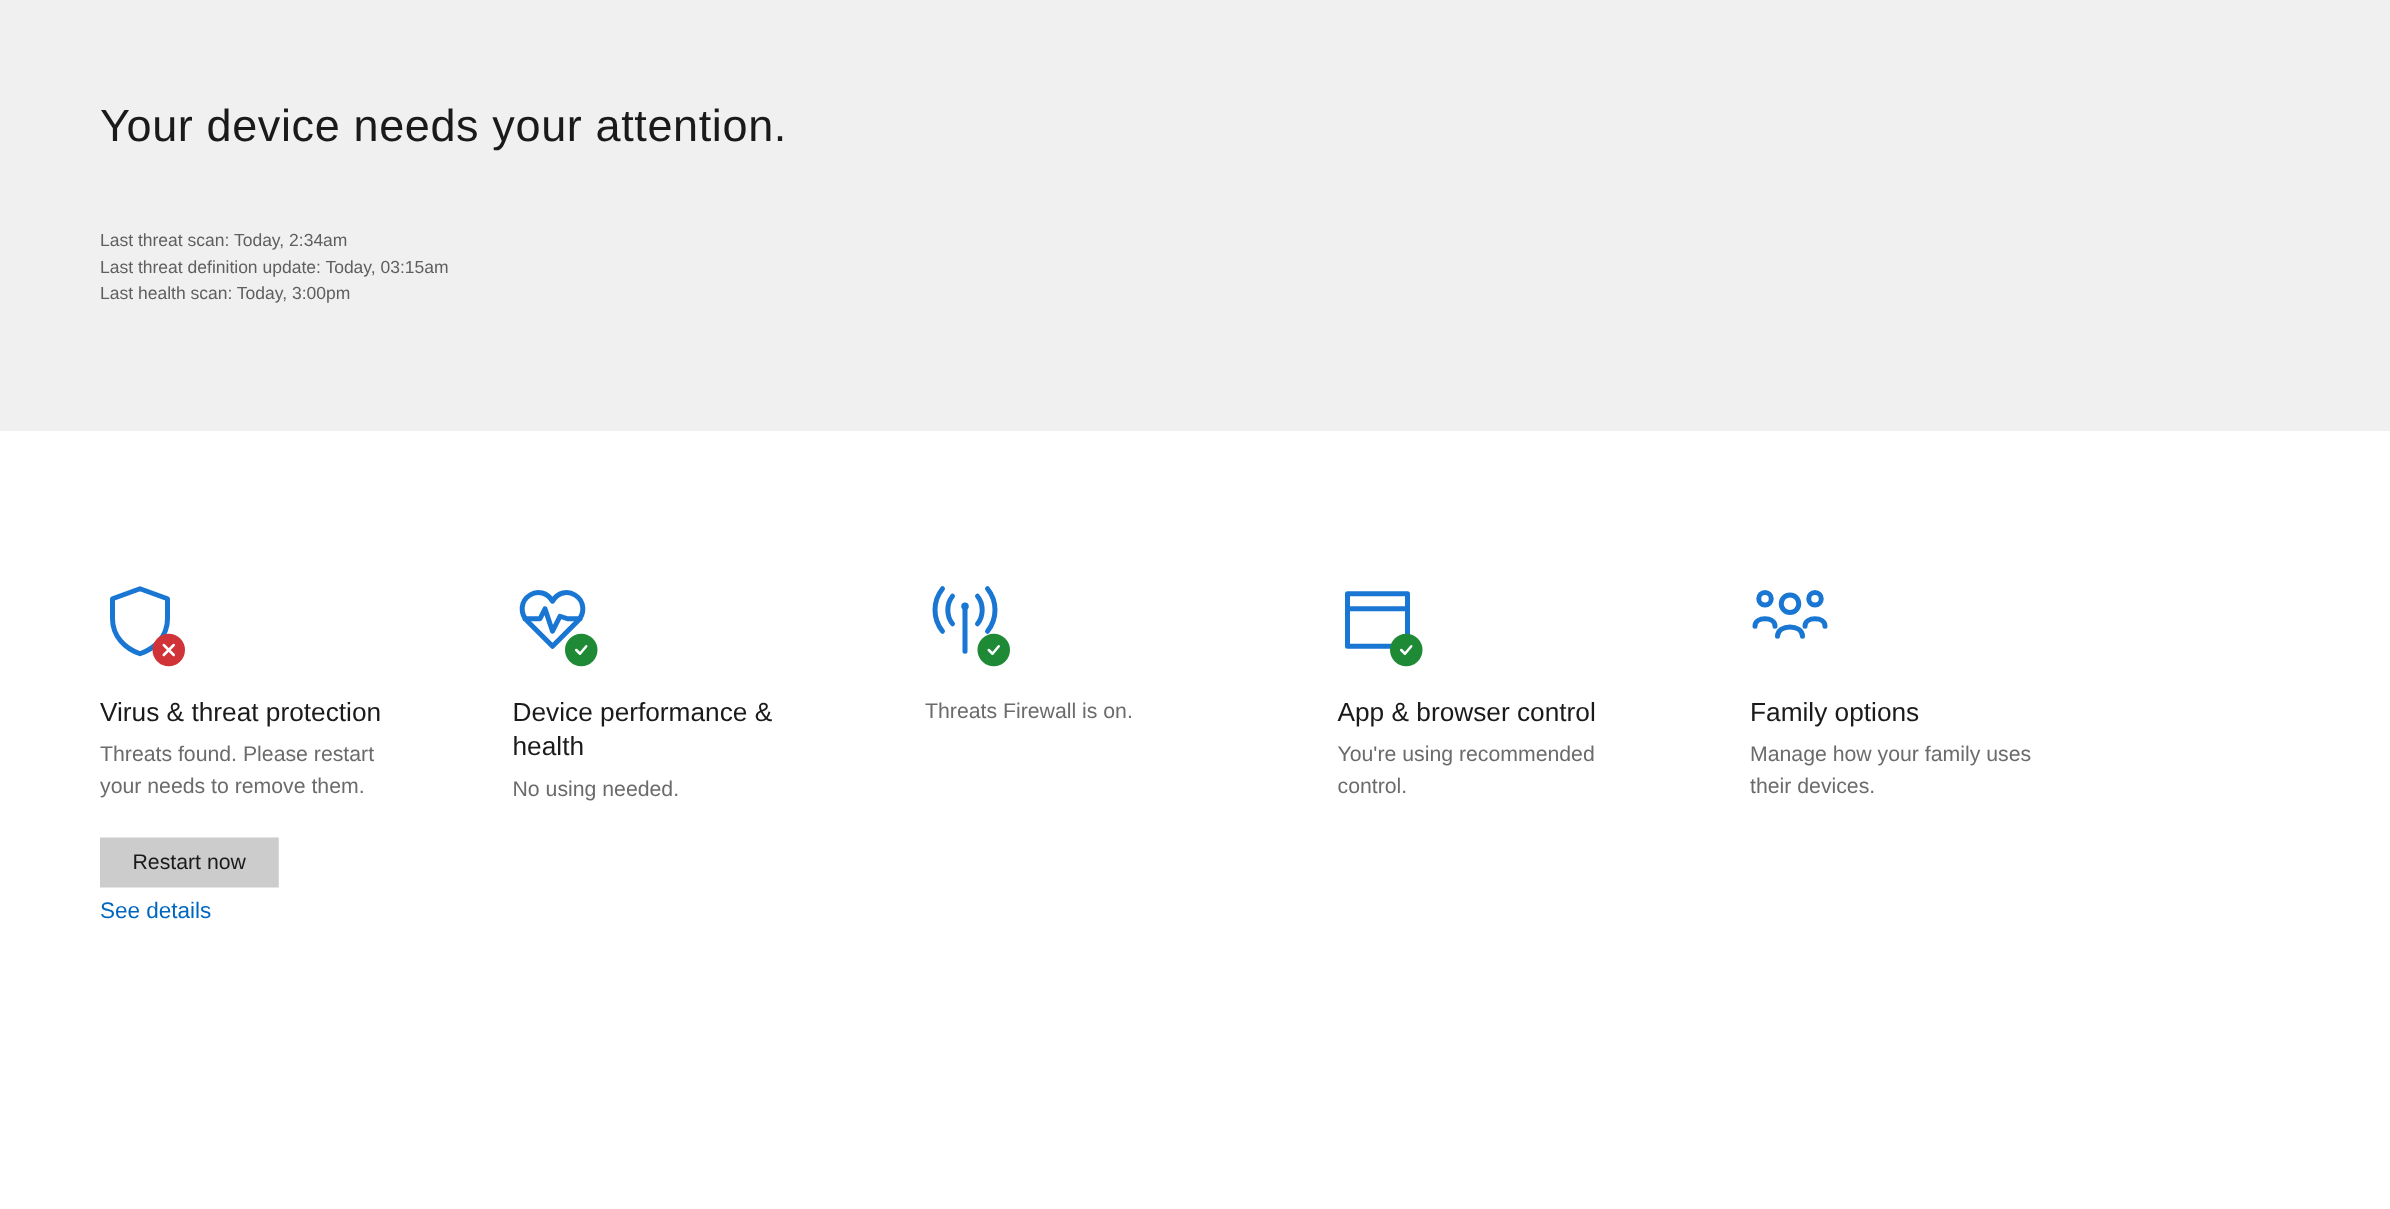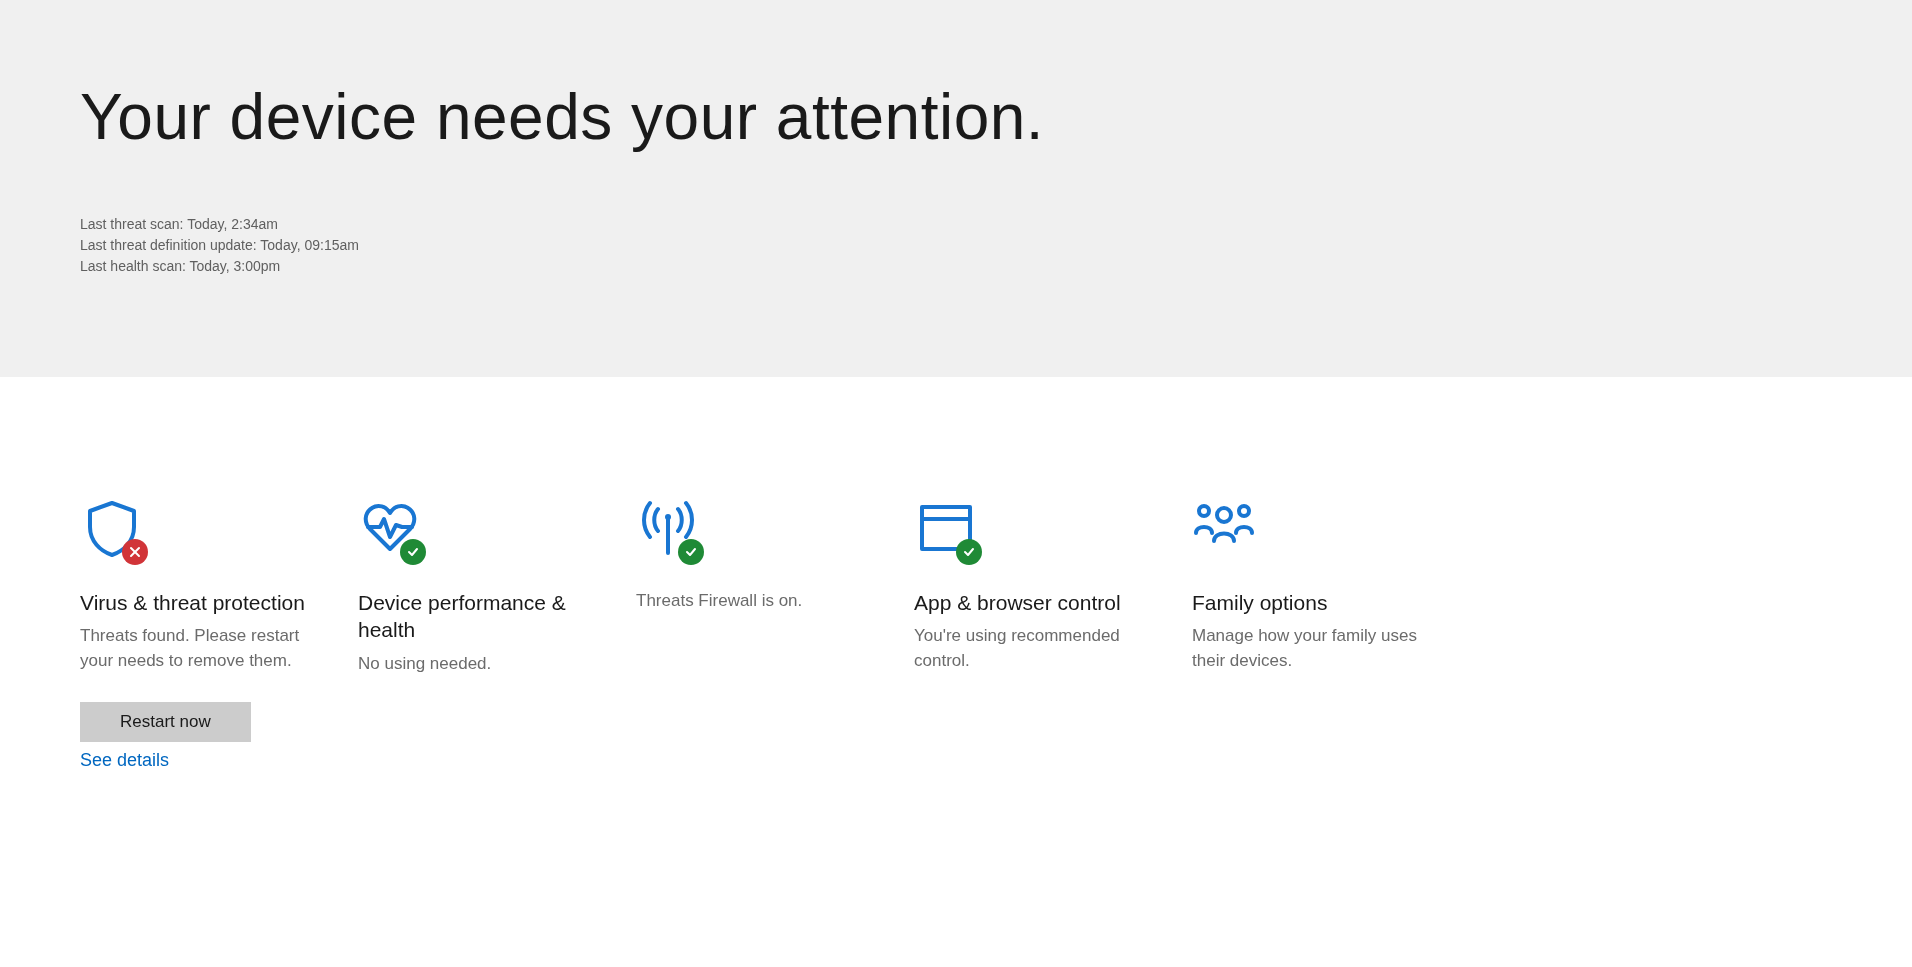--- a/index.html
+++ b/index.html
@@ -2,37 +2,37 @@
 <html><head>
 <meta charset="utf-8">
 <style>
   * { box-sizing: border-box; margin: 0; padding: 0; }
   html, body { width: 100%; height: 100%; font-family: 'Segoe UI', 'Segoe UI Light', Tahoma, sans-serif; background: #ffffff; color: #1a1a1a; }
   .header-region {
     background: #f0f0f0;
     padding: 80px 0 100px 80px;
   }
   .page-title {
-    font-size: 64px;
+    font-size: 36px;
     font-weight: 300;
     color: #1a1a1a;
     margin-bottom: 60px;
     letter-spacing: 0.5px;
   }
   .status-lines {
     font-size: 14px;
     color: #5f5f5f;
     line-height: 1.5;
   }
   .status-line { display: block; }
   .tiles-region {
     background: #ffffff;
     padding: 120px 80px 40px 80px;
     display: flex;
-    gap: 48px;
+    gap: 100px;
   }
   .tile {
     flex: 0 0 230px;
     display: flex;
     flex-direction: column;
     align-items: flex-start;
   }
   .tile-icon-wrap {
     position: relative;
     width: 64px;
@@ -66,42 +66,42 @@
   }
   .tile-desc {
     font-size: 17px;
     color: #6b6b6b;
     line-height: 1.45;
   }
   .tile-button {
     margin-top: 28px;
     background: #cccccc;
     border: none;
-    padding: 10px 40px;
+    padding: 10px 26px;
     font-size: 17px;
     color: #1a1a1a;
     cursor: pointer;
     font-family: inherit;
   }
   .tile-link {
     margin-top: 8px;
     font-size: 18px;
     color: #0067c0;
     text-decoration: none;
     cursor: pointer;
   }
 </style>
 </head>
 <body>
 
 <div class="header-region">
   <h1 class="page-title">Your device needs your attention.</h1>
   <div class="status-lines">
     <span class="status-line">Last threat scan: Today, 2:34am</span>
-    <span class="status-line">Last threat definition update: Today, 09:15am</span>
+    <span class="status-line">Last threat definition update: Today, 03:15am</span>
     <span class="status-line">Last health scan: Today, 3:00pm</span>
   </div>
 </div>
 
 <div class="tiles-region">
 
   <div class="tile">
     <div class="tile-icon-wrap">
       <svg class="base-icon" viewBox="0 0 64 64" fill="none" stroke="#1976d2" stroke-width="4" stroke-linejoin="round">
         <path d="M32 6 L54 14 V30 C54 44 44 54 32 58 C20 54 10 44 10 30 V14 Z"></path>

